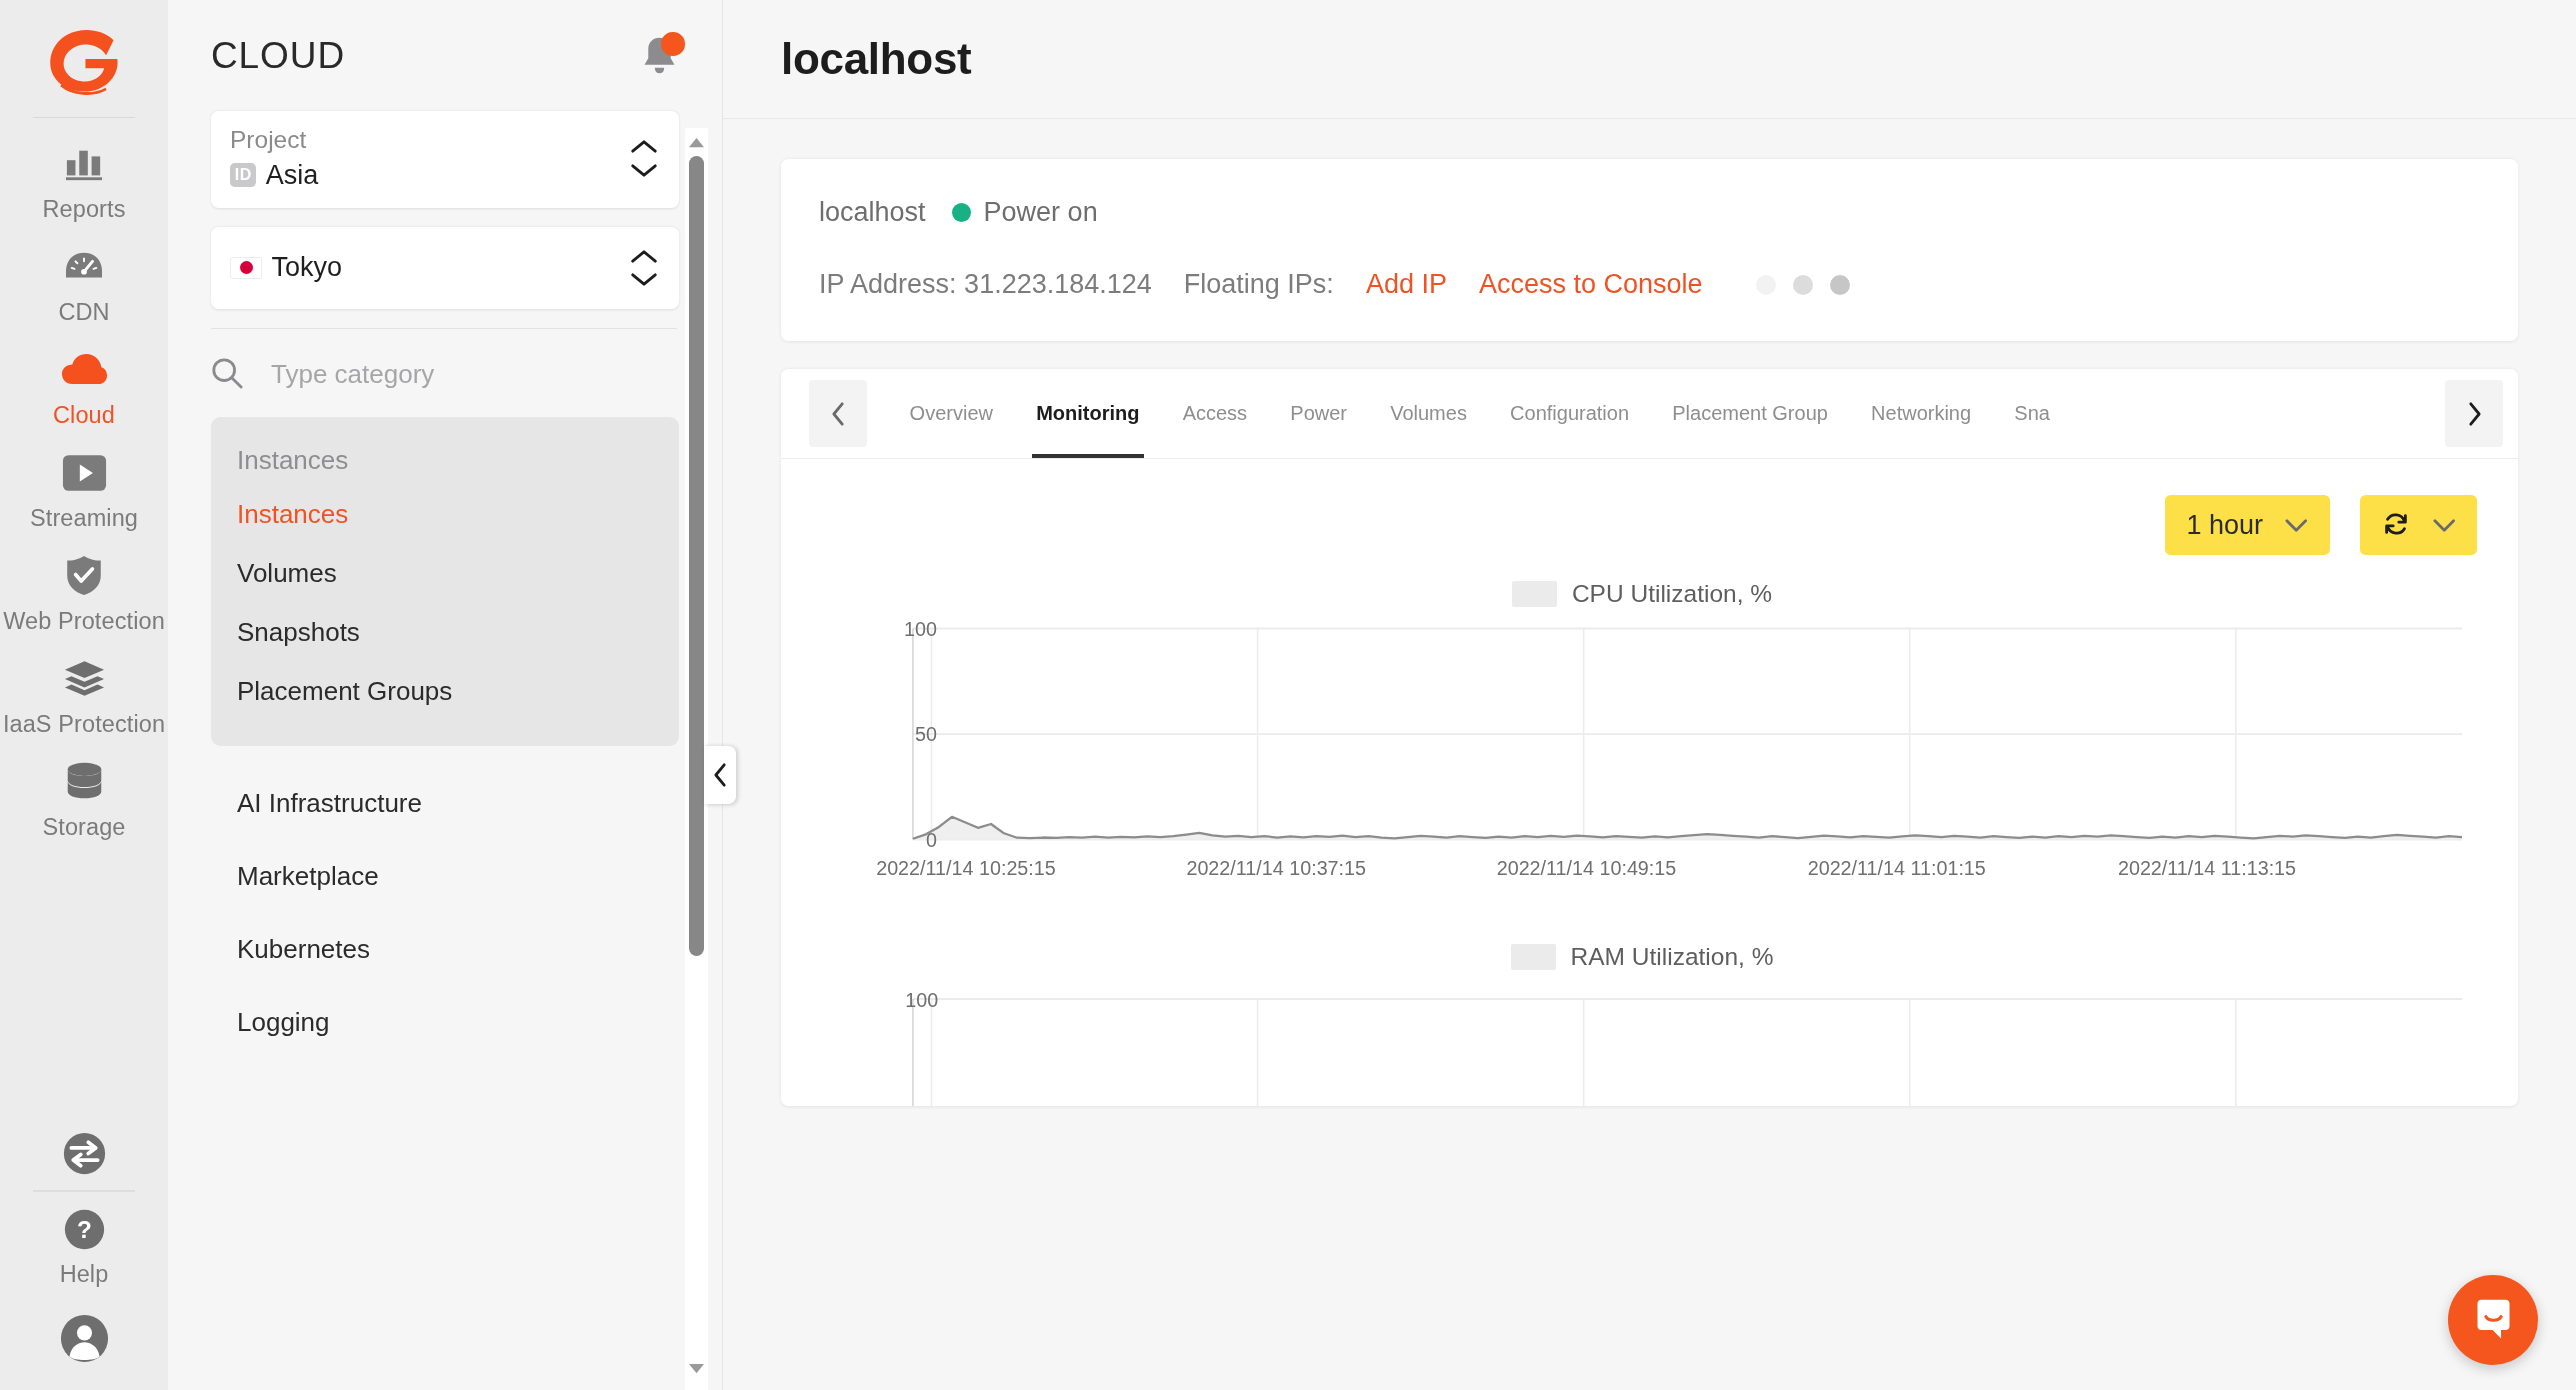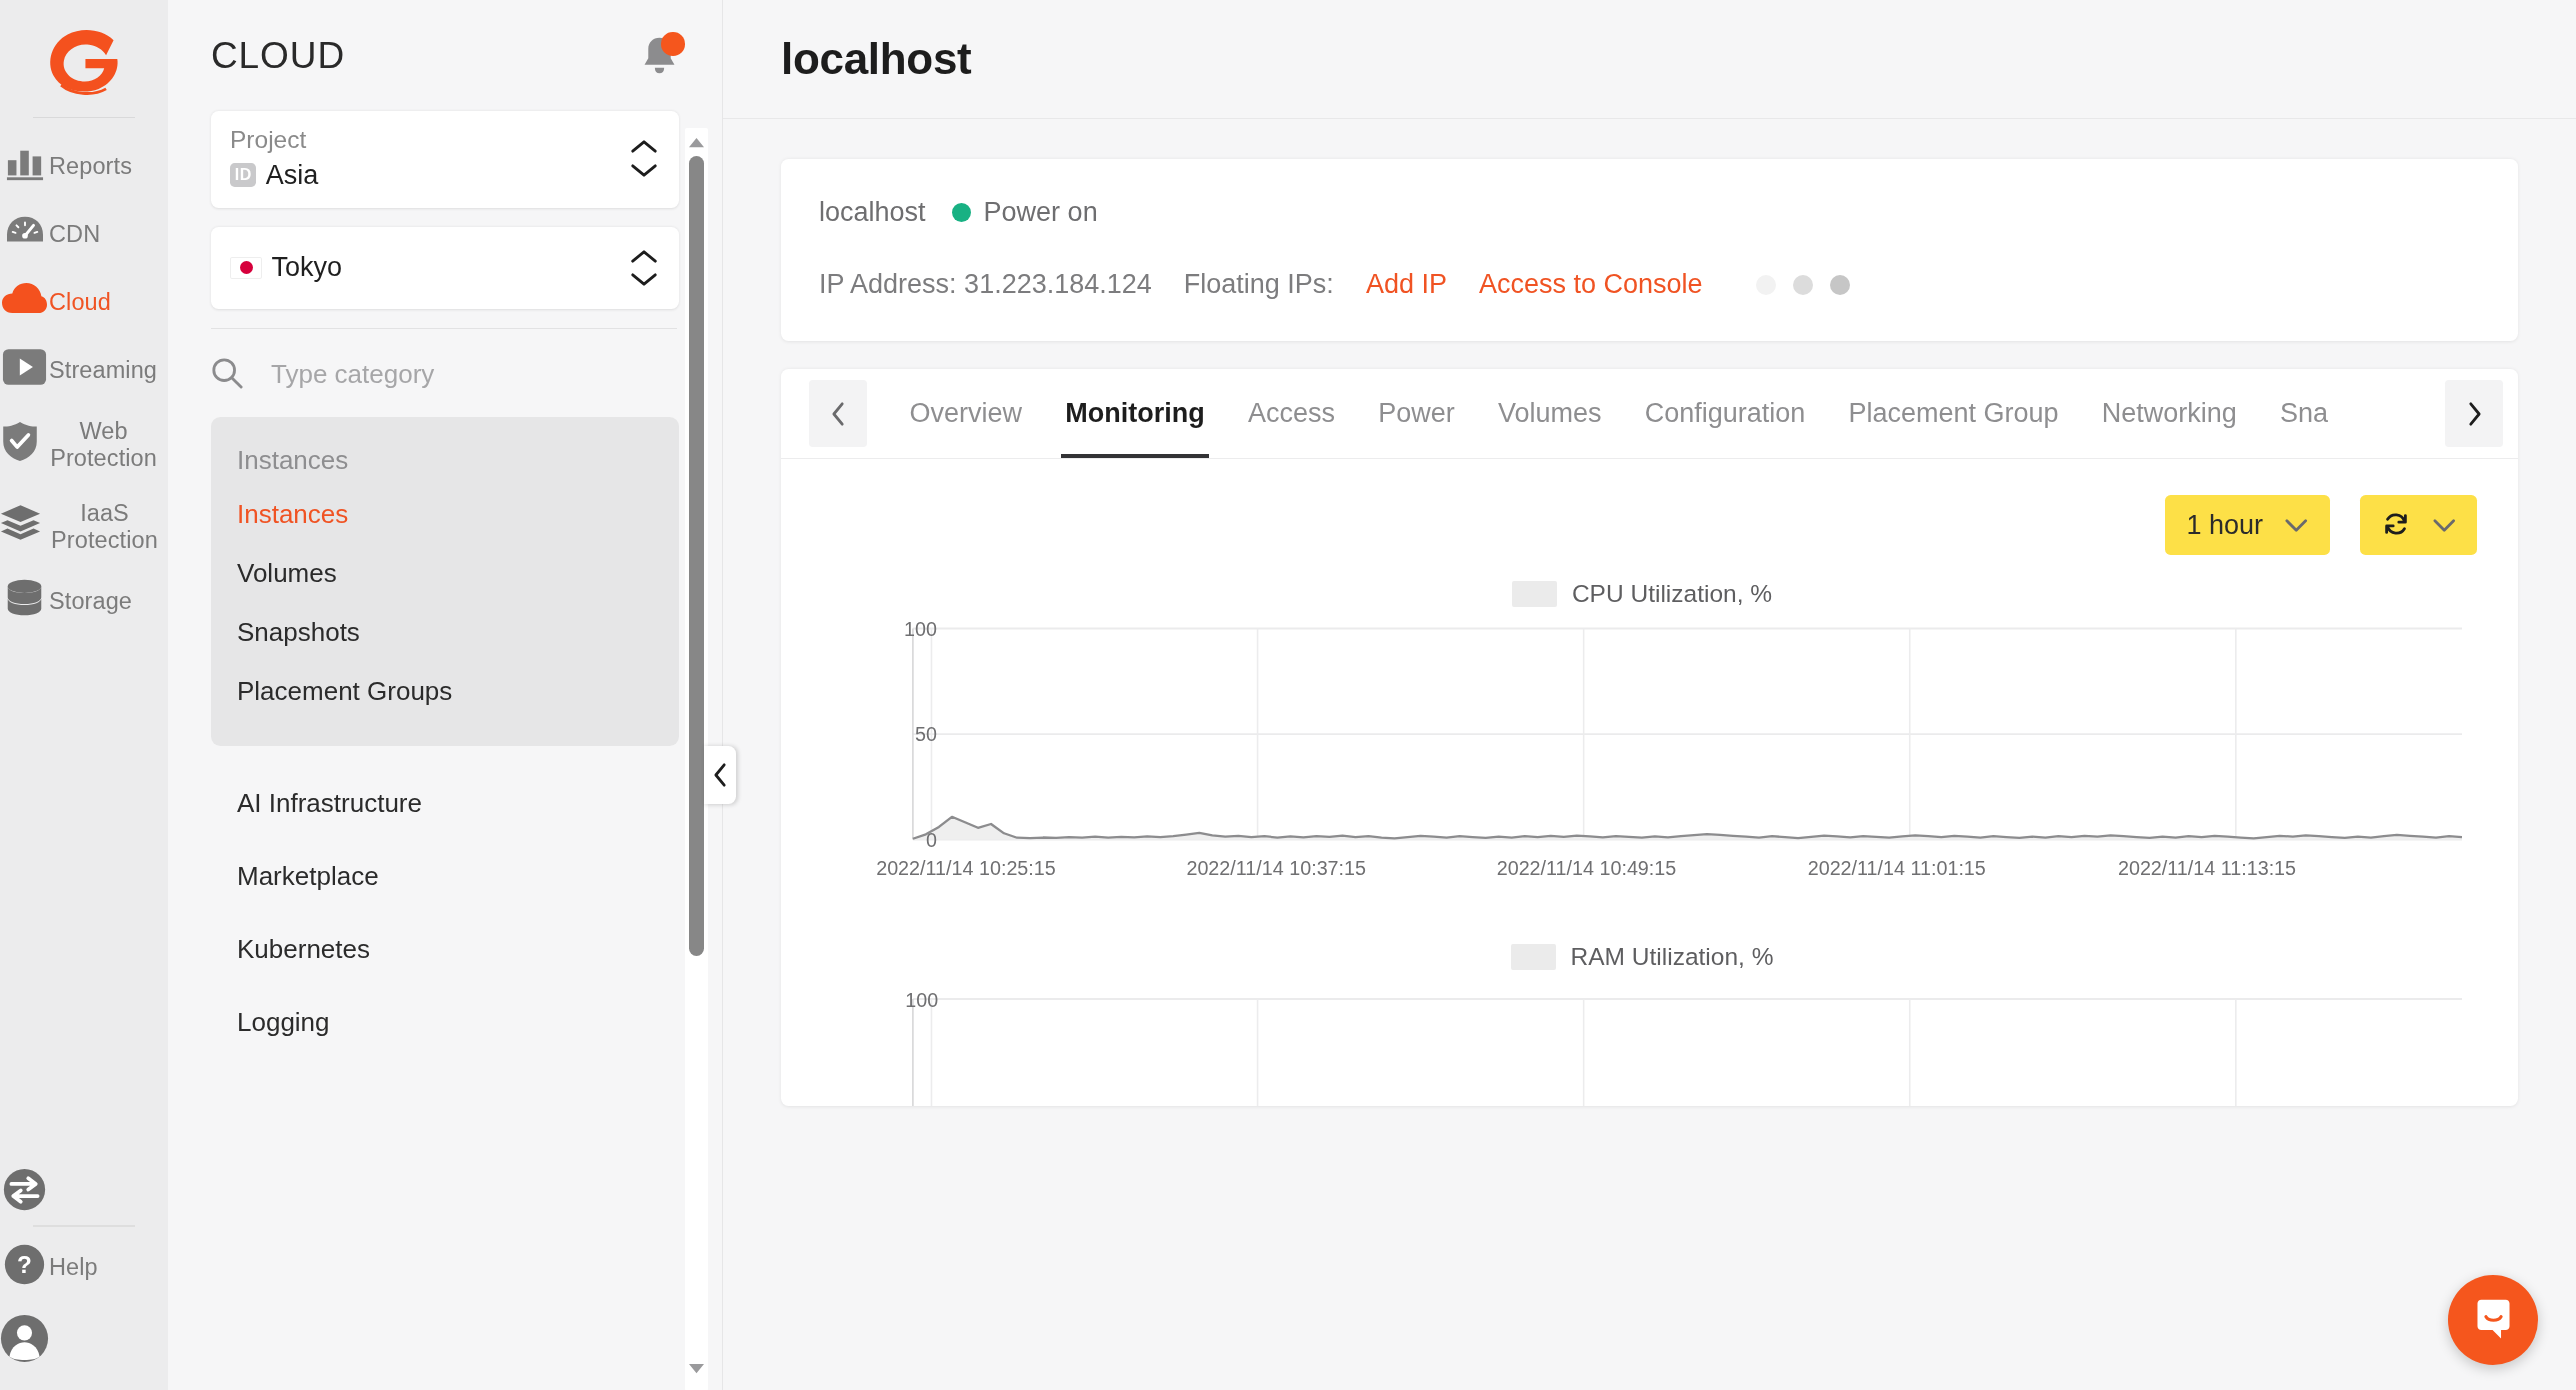--- a/index.html
+++ b/index.html
@@ -17,21 +17,21 @@
     width: 168px; height: 1391px;
     background: #ececed;
     display: flex; flex-direction: column; align-items: center;
     flex: 0 0 168px;
     position: relative;
   }
   .rail-logo { margin-top: 24.5px; width: 85px; height: 79px; display:flex; align-items:center; justify-content:center; }
   .rail-div { width: 102px; height: 1.9px; background: #d9d9da; margin: 13px 0 9.4px; }
   .rail-item {
     width: 168px;
-    display: flex; flex-direction: row; align-items: center;
+    display: flex; flex-direction: column; align-items: center;
     padding: 11.3px 0 7.5px;
     cursor: pointer;
     text-decoration: none;
   }
   .rail-ico { width: 49px; height: 49px; display: flex; align-items: center; justify-content: center; }
   .rail-label {
     font-size: 23.5px; color: #7b7b7b; margin-top: 7.5px; text-align: center;
     line-height: 1.18; letter-spacing: 0.1px;
   }
   .rail-item.active .rail-label { color: #f05323; }
@@ -165,21 +165,21 @@
     display: flex; align-items: center; justify-content: center; cursor: pointer;
     flex: 0 0 58px;
   }
   .tabnav.left { margin: 11.3px 0 11.3px 28px; border-radius: 3.8px;}
   .tabnav.right { margin: 11.3px 15px 11.3px 0; border-radius: 3.8px;}
   .tabs {
     display: flex; align-items: center; gap: 0; overflow: hidden;
     flex: 1 1 auto; padding-left: 21px;
   }
   .tab {
-    font-size: 27px; color: #8e8e90; padding: 0 21.6px; white-space: nowrap;
+    font-size: 20px; color: #8e8e90; padding: 0 21.6px; white-space: nowrap;
     cursor: pointer; height: 90px; display: flex; align-items: center; position: relative;
   }
   .tab.active { color: #1d1d1d; font-weight: bold; }
   .tab.active::after {
     content: ""; position: absolute; left: 17px; right: 17px; bottom: 0;
     height: 4.7px; background: #333335;
   }
 
   .toolbar { display: flex; justify-content: flex-end; align-items: center; gap: 30px; padding: 36px 41px 0; }
   .ctl {

